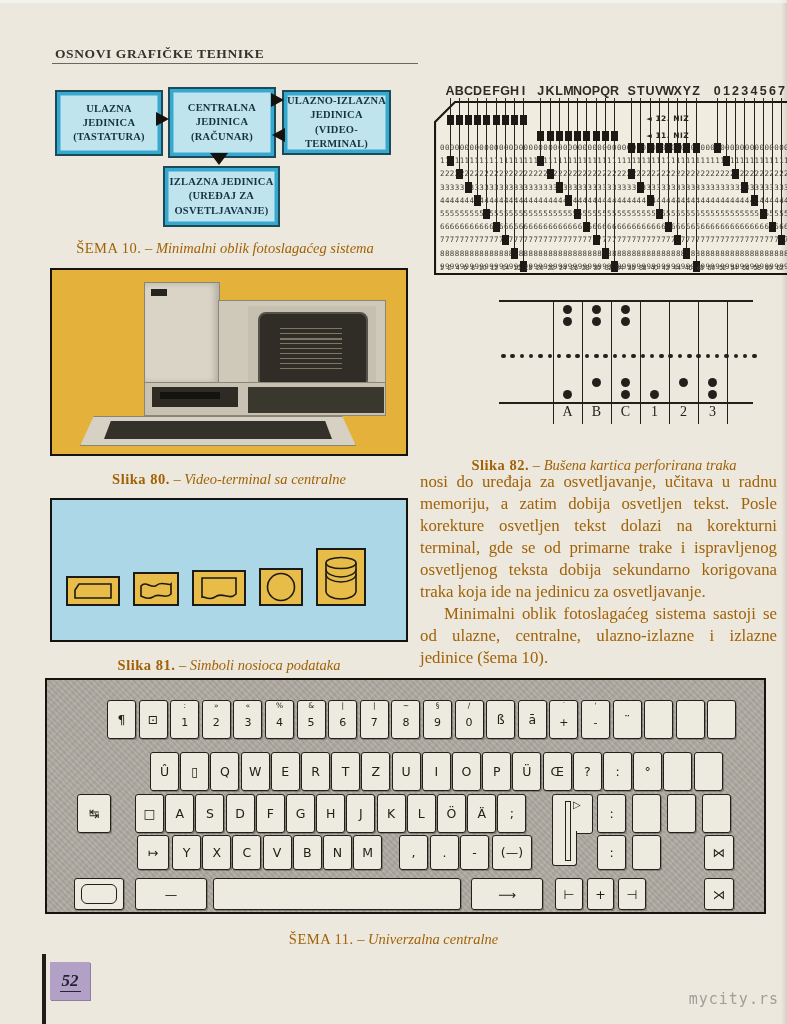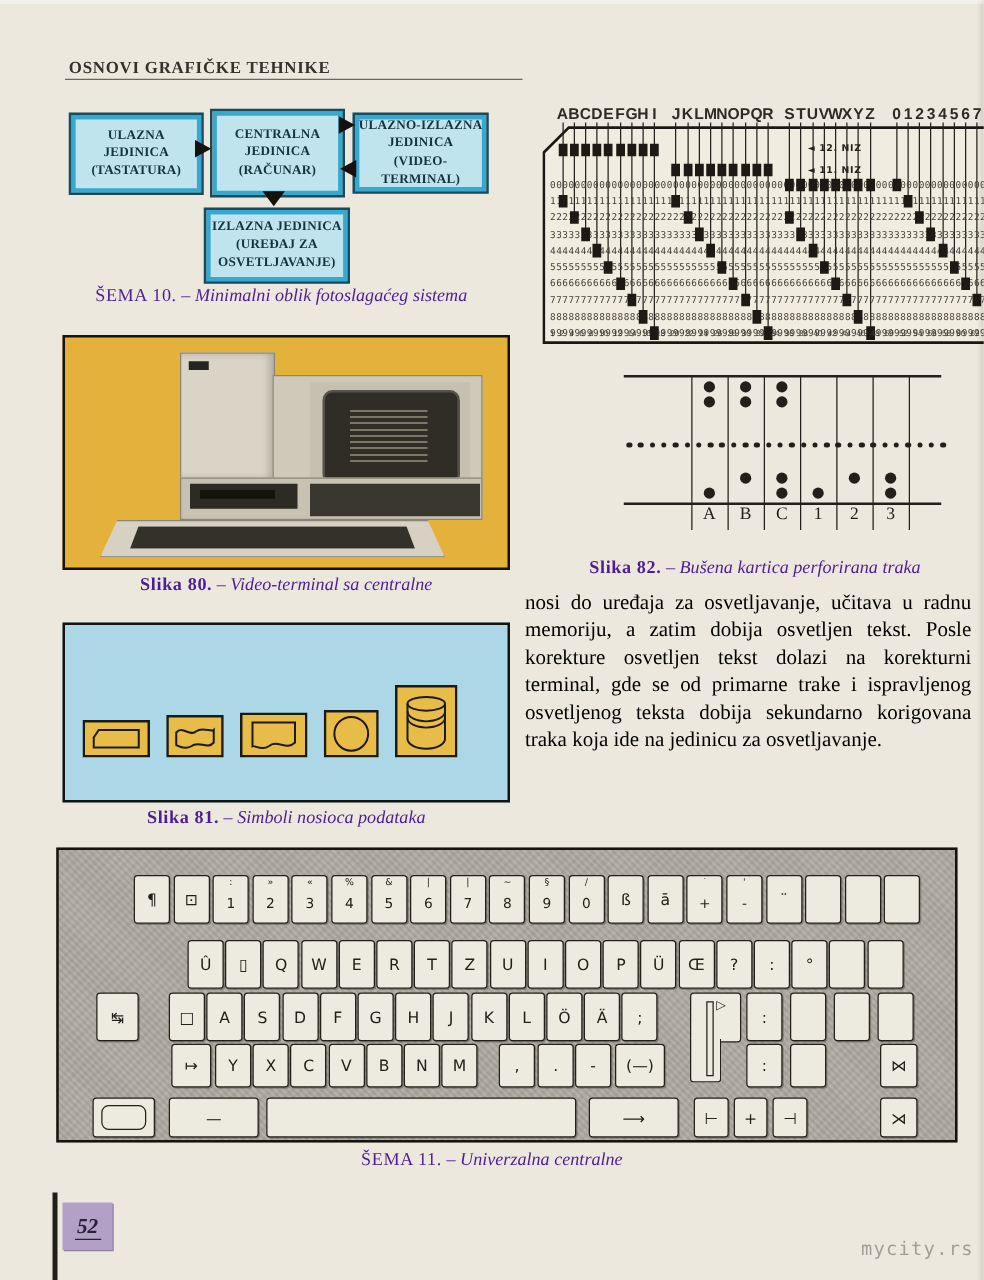--- a/index.html
+++ b/index.html
@@ -11,21 +11,21 @@
   .header-rule{left:52px;top:63px;width:366px;height:1px;background:#6b675e;}
   
   .fbox{background:#bfe4ee;border:2px solid #1b4a5a;box-shadow:inset 0 0 0 3.5px #37a9cf;
         display:flex;flex-direction:column;align-items:center;justify-content:center;
         font-size:10.5px;font-weight:700;color:#143240;text-align:center;line-height:1.35;letter-spacing:.2px;}
   .fbox span{display:block;}
   .arr{width:0;height:0;}
   .arr-r{border-top:7px solid transparent;border-bottom:7px solid transparent;border-left:13px solid #14120f;}
   .arr-l{border-top:7px solid transparent;border-bottom:7px solid transparent;border-right:13px solid #14120f;}
   .arr-d{border-left:9px solid transparent;border-right:9px solid transparent;border-top:12px solid #14120f;}
-  .cap{text-align:center;font-size:14.5px;color:#4c1d95;}
+  .cap{text-align:center;font-size:14.5px;color:#a16207;margin-top:11px;}
   .cap .lbl{letter-spacing:.5px;}
   .cap .lbl.b{font-weight:700;}
   .cap .it{font-style:italic;}
   
   #punchCard{left:434px;top:84px;width:353px;height:210px;}
   .pc-letter{position:absolute;top:0;width:12px;text-align:center;font:600 12.5px "Liberation Sans",sans-serif;color:#2e2b26;}
   .pc-line{position:absolute;width:1px;background:#26231e;top:14px;}
   .pc-row{position:absolute;left:6px;width:352px;height:11px;overflow:hidden;white-space:nowrap;
           font:7.5px "DejaVu Sans Mono",monospace;letter-spacing:.4px;color:#46413a;line-height:11px;}
   .pc-punch{position:absolute;width:7px;background:#1d1a15;}
@@ -38,21 +38,21 @@
   .photo81{left:50px;top:498px;width:354px;height:140px;background:#abd7e6;overflow:hidden;}
   .t-part{position:absolute;}
   
   #tape82{left:497px;top:296px;width:262px;height:136px;}
   .tp-hline{position:absolute;height:1.5px;background:#23201b;}
   .tp-vline{position:absolute;width:1.2px;background:#23201b;}
   .tp-dot{position:absolute;width:9px;height:9px;border-radius:50%;background:#23201b;}
   .tp-sdot{position:absolute;width:4.5px;height:4.5px;border-radius:50%;background:#23201b;}
   .tp-label{position:absolute;width:29px;text-align:center;font:14px "Liberation Serif",serif;color:#23201b;top:108px;}
   
-  .bodytext{left:420px;top:471px;width:357px;font-size:16.8px;line-height:1.31;text-align:justify;color:#000000;}
+  .bodytext{left:420px;top:471px;width:357px;font-size:16.8px;line-height:1.31;text-align:justify;color:#a16207;}
   .bodytext p{margin:0;}
   .bodytext p.indent{text-indent:24px;}
   
   #kbd{left:45px;top:678px;width:717px;height:232px;border:2.5px solid #16130f;
        background:#b2aea5;
        background-image:repeating-linear-gradient(45deg,rgba(0,0,0,.05) 0 2px,rgba(255,255,255,.04) 2px 4px),
                         repeating-linear-gradient(-45deg,rgba(0,0,0,.04) 0 3px,transparent 3px 6px);}
   .key{position:absolute;background:#edebdf;border:1.6px solid #23201a;border-radius:3px;
        display:flex;align-items:center;justify-content:center;
        font:12px "DejaVu Sans",sans-serif;color:#23201a;box-shadow:1px 1px 0 rgba(0,0,0,.25);}
@@ -364,20 +364,21 @@
     <div class="tp-dot" style="left: 211px; top: 93.5px;"></div>
     <div class="tp-label" style="left: 201px;">3</div>
   </div>
 <div class="abs cap" style="left:428px;top:446px;width:352px">
   <span class="lbl b">Slika 82.</span>
   <span class="it">– Bušena kartica perforirana traka</span>
 </div>
 
 <div class="abs bodytext">
   <p>nosi do uređaja za osvetljavanje, učitava u radnu memoriju, a zatim dobija osvetljen tekst. Posle korekture osvetljen tekst dolazi na korekturni terminal, gde se od primarne trake i ispravljenog osvetljenog teksta dobija sekundarno korigovana traka koja ide na jedinicu za osvetljavanje.</p>
+  <p class="indent">Minimalni oblik fotoslagaćeg sistema sastoji se od ulazne, centralne, ulazno-izlazne i izlazne jedinice (šema 10).</p>
 </div>
 
 <div class="abs" id="kbd">
     <div class="key single" style="left: 60px; top: 20px; width: 27px; height: 37px;">¶</div>
     <div class="key single" style="left: 91.6px; top: 20px; width: 27px; height: 37px;">⊡</div>
     <div class="key" style="left: 123.2px; top: 20px; width: 27px; height: 37px;">
       <span class="top">:</span>
       <span class="bot">1</span>
     </div>
     <div class="key" style="left: 154.8px; top: 20px; width: 27px; height: 37px;">

